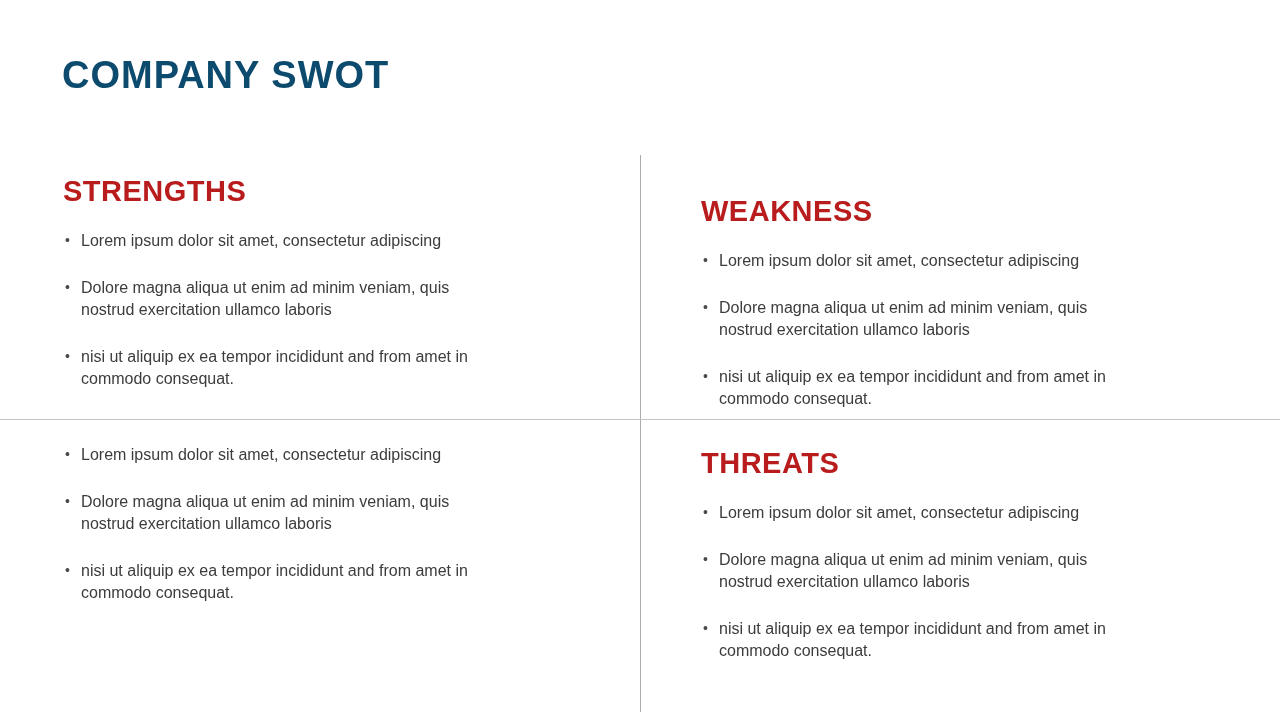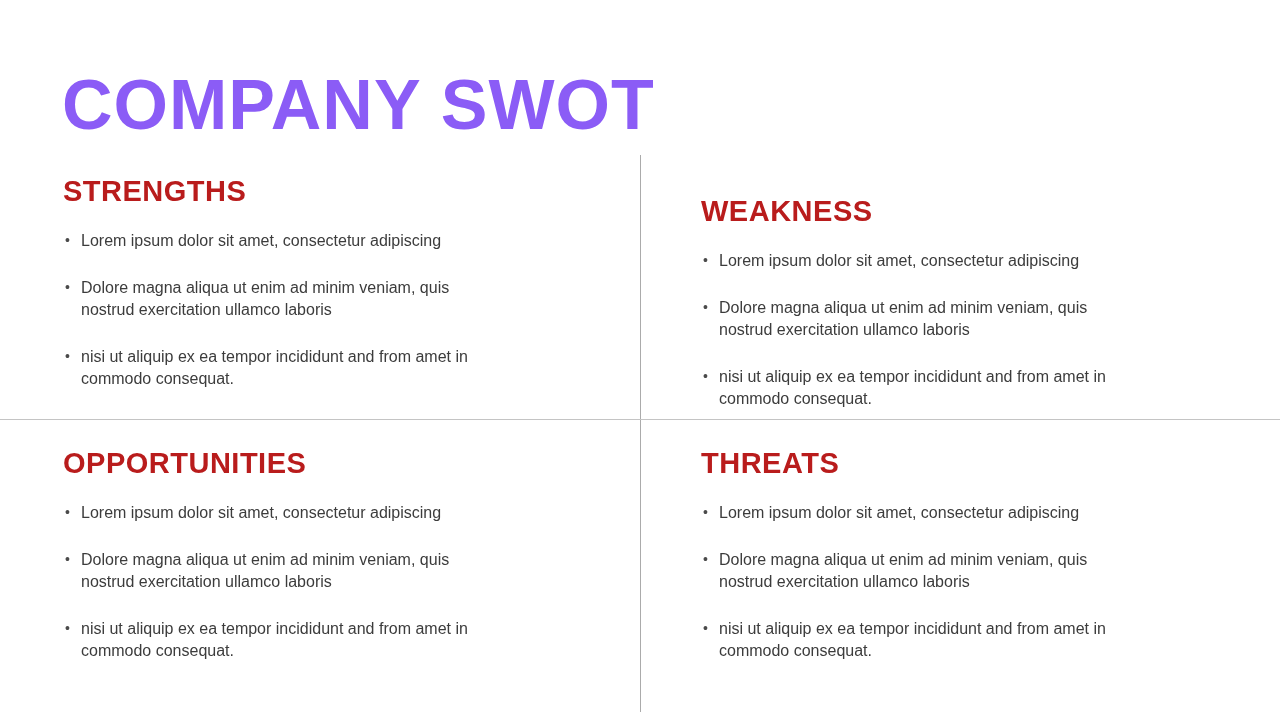--- a/index.html
+++ b/index.html
@@ -7,27 +7,27 @@
     position: relative;
     width: 1280px;
     height: 720px;
     background: #ffffff;
     overflow: hidden;
     font-family: "Liberation Sans", sans-serif;
   }
   .slide-title {
     position: absolute;
     left: 62px;
-    top: 70px;
+    top: 56px;
     margin: 0;
-    font-size: 70px;
+    font-size: 38px;
     line-height: 1;
     font-weight: 800;
     letter-spacing: 1px;
-    color: #8b5cf6;
+    color: #0c4a6e;
   }
   .divider-v {
     position: absolute;
     left: 640px;
     top: 155px;
     width: 1px;
     height: 557px;
     background: #ababab;
   }
   .divider-h {
@@ -113,21 +113,20 @@
         <span class="bullet-text">Dolore magna aliqua ut enim ad minim veniam, quis nostrud exercitation ullamco laboris</span>
       </li>
       <li class="bullet-item">
         <span class="bullet-dot">•</span>
         <span class="bullet-text">nisi ut aliquip ex ea tempor incididunt and from amet in commodo consequat.</span>
       </li>
     </ul>
   </section>
 
   <section class="quadrant q3">
-    <h2 class="quad-heading">OPPORTUNITIES</h2>
     <ul class="bullet-list">
       <li class="bullet-item">
         <span class="bullet-dot">•</span>
         <span class="bullet-text">Lorem ipsum dolor sit amet, consectetur adipiscing</span>
       </li>
       <li class="bullet-item">
         <span class="bullet-dot">•</span>
         <span class="bullet-text">Dolore magna aliqua ut enim ad minim veniam, quis nostrud exercitation ullamco laboris</span>
       </li>
       <li class="bullet-item">

